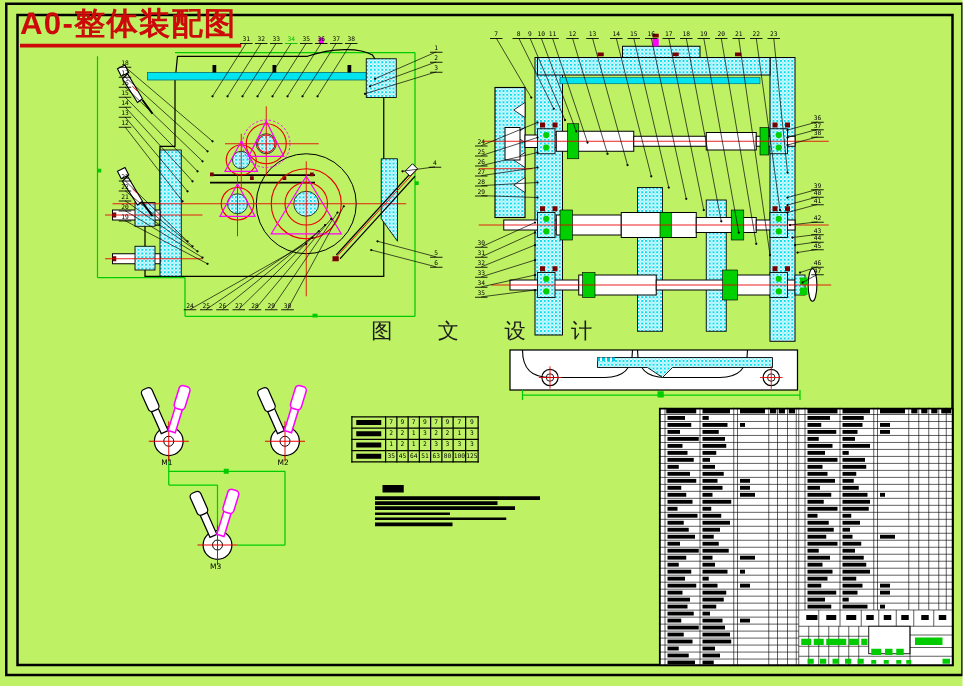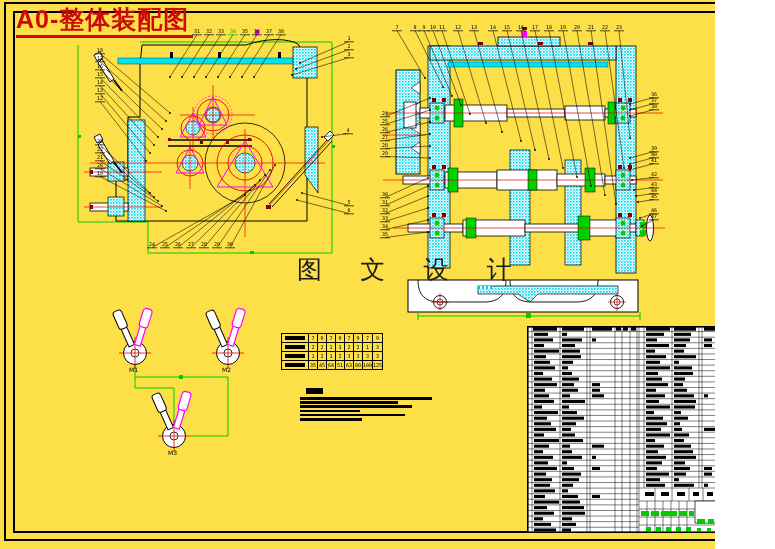--- a/index.html
+++ b/index.html
@@ -1,26 +1,26 @@
 <!DOCTYPE html>
 <html><head>
 <meta charset="utf-8">
 <style>
   html,body{margin:0;padding:0;background:#fff;}
-  .page{position:relative;width:715px;height:549px;background:#fde047;overflow:hidden;
+  .page{position:relative;width:770px;height:549px;background:#bef264;overflow:hidden;
         font-family:"DejaVu Sans",sans-serif;}
   .outer-border{position:absolute;left:4px;top:2px;width:763px;height:535px;
         border:2px solid #000;}
   .inner-border{position:absolute;left:13px;top:11px;width:746px;height:518px;
         border:2px solid #000;}
   .drawing-title{position:absolute;left:16px;top:6px;color:#cc0a0a;
         font-family:"Liberation Sans",sans-serif;font-weight:bold;font-size:25px;
         letter-spacing:1px;border-bottom:3px solid #cc0a0a;padding:0 4px 1px 0;line-height:1.1;}
   .watermark{position:absolute;left:297px;top:253px;color:#1b1b1b;
-        font-family:"Liberation Serif",serif;font-size:25px;letter-spacing:16px;
+        font-family:"Liberation Serif",serif;font-size:17px;letter-spacing:16px;
         white-space:nowrap;}
   .cyan-mark{position:absolute;left:478px;top:286px;width:14px;height:3px;
         background:repeating-linear-gradient(90deg,#00cfe8 0 2px,#fff 2px 4px);}
   svg{position:absolute;}
   #leftView{left:50px;top:25px;}
   #rightView{left:378px;top:18px;}
   #handlesView{left:95px;top:300px;}
   #bomTable{left:527px;top:326px;}
   .param-table{position:absolute;left:281px;top:333px;border-collapse:collapse;}
   .param-table td{border:1px solid #000;padding:0;text-align:center;

